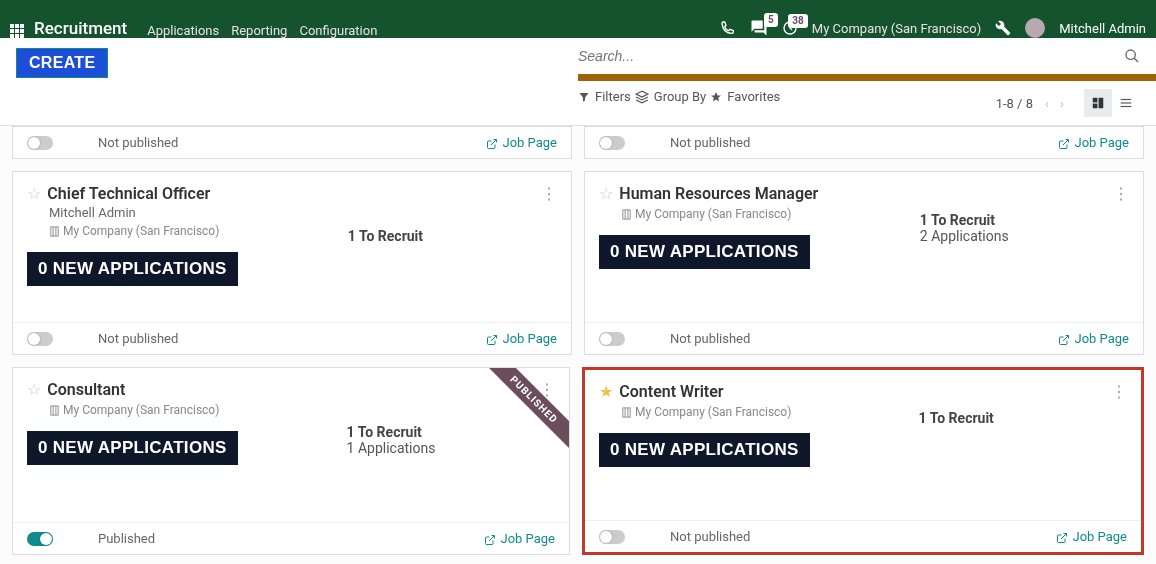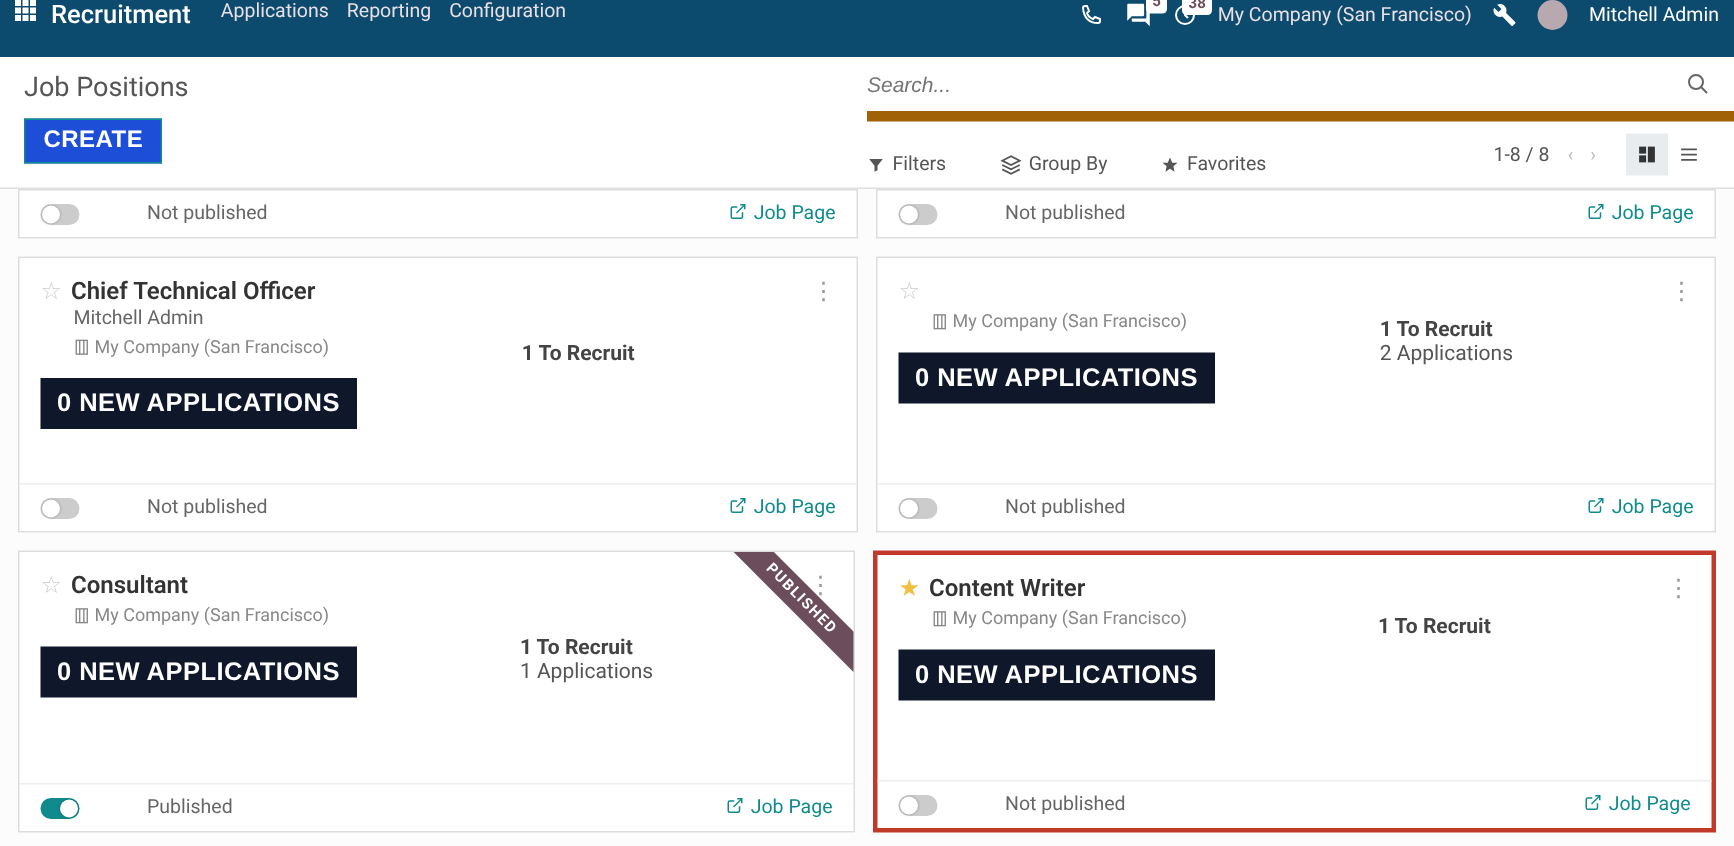--- a/index.html
+++ b/index.html
@@ -1,39 +1,39 @@
 <!DOCTYPE html>
 <html><head>
 <meta charset="utf-8">
 <style>
   * { box-sizing: border-box; margin: 0; padding: 0; }
   body { font-family: -apple-system, BlinkMacSystemFont, "Segoe UI", Roboto, sans-serif; font-size: 13px; color: #333; background: #fff; }
   
-  .topbar { background: #0c4a6e; height: 38px; display: flex; align-items: flex-start; padding: 0 10px; color: #fff; }
+  .topbar { background: #14532d; height: 38px; display: flex; align-items: flex-end; padding: 0 10px; color: #fff; }
   .apps-icon { width: 14px; height: 14px; display: inline-flex; flex-wrap: wrap; gap: 1px; margin-right: 10px; cursor: pointer; }
   .apps-icon span { width: 4px; height: 4px; background: #fff; }
   .brand { font-size: 17px; font-weight: 500; margin-right: 20px; }
   .nav-links { display: flex; gap: 12px; }
   .nav-links a { color: #e8e0e4; text-decoration: none; font-size: 13px; cursor: pointer; }
   .topbar-right { margin-left: auto; display: flex; align-items: center; gap: 14px; }
   .tb-icon { position: relative; display: inline-flex; align-items: center; cursor: pointer; }
   .badge { position: absolute; top: -6px; right: -10px; background: #fff; color: #6b4d5b; font-size: 10px; font-weight: bold; padding: 0 4px; border-radius: 3px; line-height: 14px; }
   .company { font-size: 13px; color: #e8e0e4; }
   .avatar { width: 20px; height: 20px; border-radius: 50%; background: #b8a8b0; display: inline-block; }
   .username { font-size: 13px; color: #fff; }
   
   .controlbar { display: flex; border-bottom: 1px solid #e0e0e0; }
   .cb-left { width: 50%; padding: 10px 16px; }
   .page-title { font-size: 18px; color: #555; font-weight: 400; margin-bottom: 10px; }
   .btn-create { background: #1d4ed8; border: 1px solid #0f8b8d; color: #fff; padding: 5px 12px; font-weight: bold; font-size: 16px; cursor: pointer; letter-spacing: 0.3px; }
   
   .cb-right { width: 50%; display: flex; flex-direction: column; }
   .search-row { display: flex; align-items: center; border-bottom: 7px solid #a16207; padding: 4px 16px 4px 0; }
   .search-input { flex: 1; border: none; outline: none; font-size: 14px; padding: 6px 0; font-style: italic; color: #999; }
-  .filter-row { display: flex; align-items: flex-end; gap: 36px; padding: 8px 16px 8px 0; }
+  .filter-row { display: flex; align-items: flex-start; gap: 4px; padding: 8px 16px 8px 0; }
   .filter-item { display: inline-flex; align-items: center; gap: 5px; color: #555; cursor: pointer; font-size: 13px; }
   .pager { margin-left: auto; display: flex; align-items: center; gap: 8px; color: #555; }
   .pager-arrows span { cursor: pointer; color: #bbb; padding: 0 4px; }
   .view-switch { display: flex; gap: 0; margin-left: 8px; }
   .view-btn { width: 28px; height: 28px; display: inline-flex; align-items: center; justify-content: center; cursor: pointer; color: #555; }
   .view-btn.active { background: #e9ecef; }
   
   .content { background: #fcfcfc; padding: 0 12px 12px; height: 460px; overflow-y: scroll; position: relative; }
   
   .partial-cards { display: flex; gap: 12px; margin-bottom: 12px; }
@@ -55,21 +55,21 @@
   .recruit-block.nosub { top: 40px; }
   .recruit-line { font-weight: bold; color: #444; font-size: 14px; }
   .recruit-line2 { color: #555; font-size: 14px; }
   
   .card-footer { border-top: 1px solid #eee; padding: 8px 14px; display: flex; align-items: center; }
   .toggle { width: 26px; height: 14px; background: #ccc; border-radius: 7px; position: relative; margin-right: 8px; cursor: pointer; }
   .toggle .knob { width: 12px; height: 12px; background: #fff; border-radius: 50%; position: absolute; top: 1px; left: 1px; box-shadow: 0 0 2px rgba(0,0,0,0.3); }
   .toggle.on { background: #0f8b8d; }
   .toggle.on .knob { left: 13px; }
   .pub-text { color: #666; font-size: 13px; margin-left: 37px; }
-  .job-link { margin-left: auto; color: #0f8b8d; text-decoration: none; display: inline-flex; align-items: flex-start; gap: 4px; cursor: pointer; font-size: 13px; }
+  .job-link { margin-left: auto; color: #0f8b8d; text-decoration: none; display: inline-flex; align-items: flex-end; gap: 4px; cursor: pointer; font-size: 13px; }
   
   .ribbon { position: absolute; top: 0; right: 0; width: 90px; height: 90px; overflow: hidden; }
   .ribbon span { position: absolute; width: 130px; background: #6b4d5b; color: #fff; text-align: center; font-size: 10px; font-weight: bold; padding: 4px 0; transform: rotate(45deg); top: 22px; right: -30px; letter-spacing: 1px; }
   
   svg { display: inline-block; vertical-align: middle; }
 </style>
 </head>
 <body>
 
 <div class="topbar">
@@ -115,21 +115,20 @@
           <path d="M22.7 19l-9.1-9.1c.9-2.3.4-5-1.5-6.9-2-2-5-2.4-7.4-1.3L9 6 6 9 1.6 4.7C.4 7.1.9 10.1 2.9 12.1c1.9 1.9 4.6 2.4 6.9 1.5l9.1 9.1c.4.4 1 .4 1.4 0l2.3-2.3c.5-.4.5-1.1.1-1.4z"></path>
         </svg>
     </span>
     <span class="avatar"></span>
     <span class="username">Mitchell Admin</span>
   </div>
 </div>
 
 <div class="controlbar">
   <div class="cb-left">
-    <div class="page-title">Job Positions</div>
     <button class="btn-create">CREATE</button>
   </div>
   <div class="cb-right">
     <div class="search-row">
       <input class="search-input" placeholder="Search..." style="">
       <span>
         <svg width="16" height="16" viewBox="0 0 24 24" fill="none" stroke="#666" stroke-width="2">
             <circle cx="10" cy="10" r="7"></circle>
             <line x1="21" y1="21" x2="15" y2="15"></line>
           </svg>
@@ -256,20 +255,21 @@
             </svg>
           <span>Job Page</span>
         </a>
       </div>
     </div>
 
     <div class="card">
       <div class="card-body">
         <div class="card-header">
           <span class="star">☆</span>
+          <span class="card-title">Human Resources Manager</span>
           <span class="card-menu">⋮</span>
         </div>
         <div class="card-building">
           <svg width="11" height="11" viewBox="0 0 24 24" fill="none" stroke="#888" stroke-width="2">
               <rect x="4" y="2" width="16" height="20"></rect>
               <line x1="9" y1="22" x2="9" y2="2"></line>
               <line x1="15" y1="22" x2="15" y2="2"></line>
             </svg>
           <span>My Company (San Francisco)</span>
         </div>

